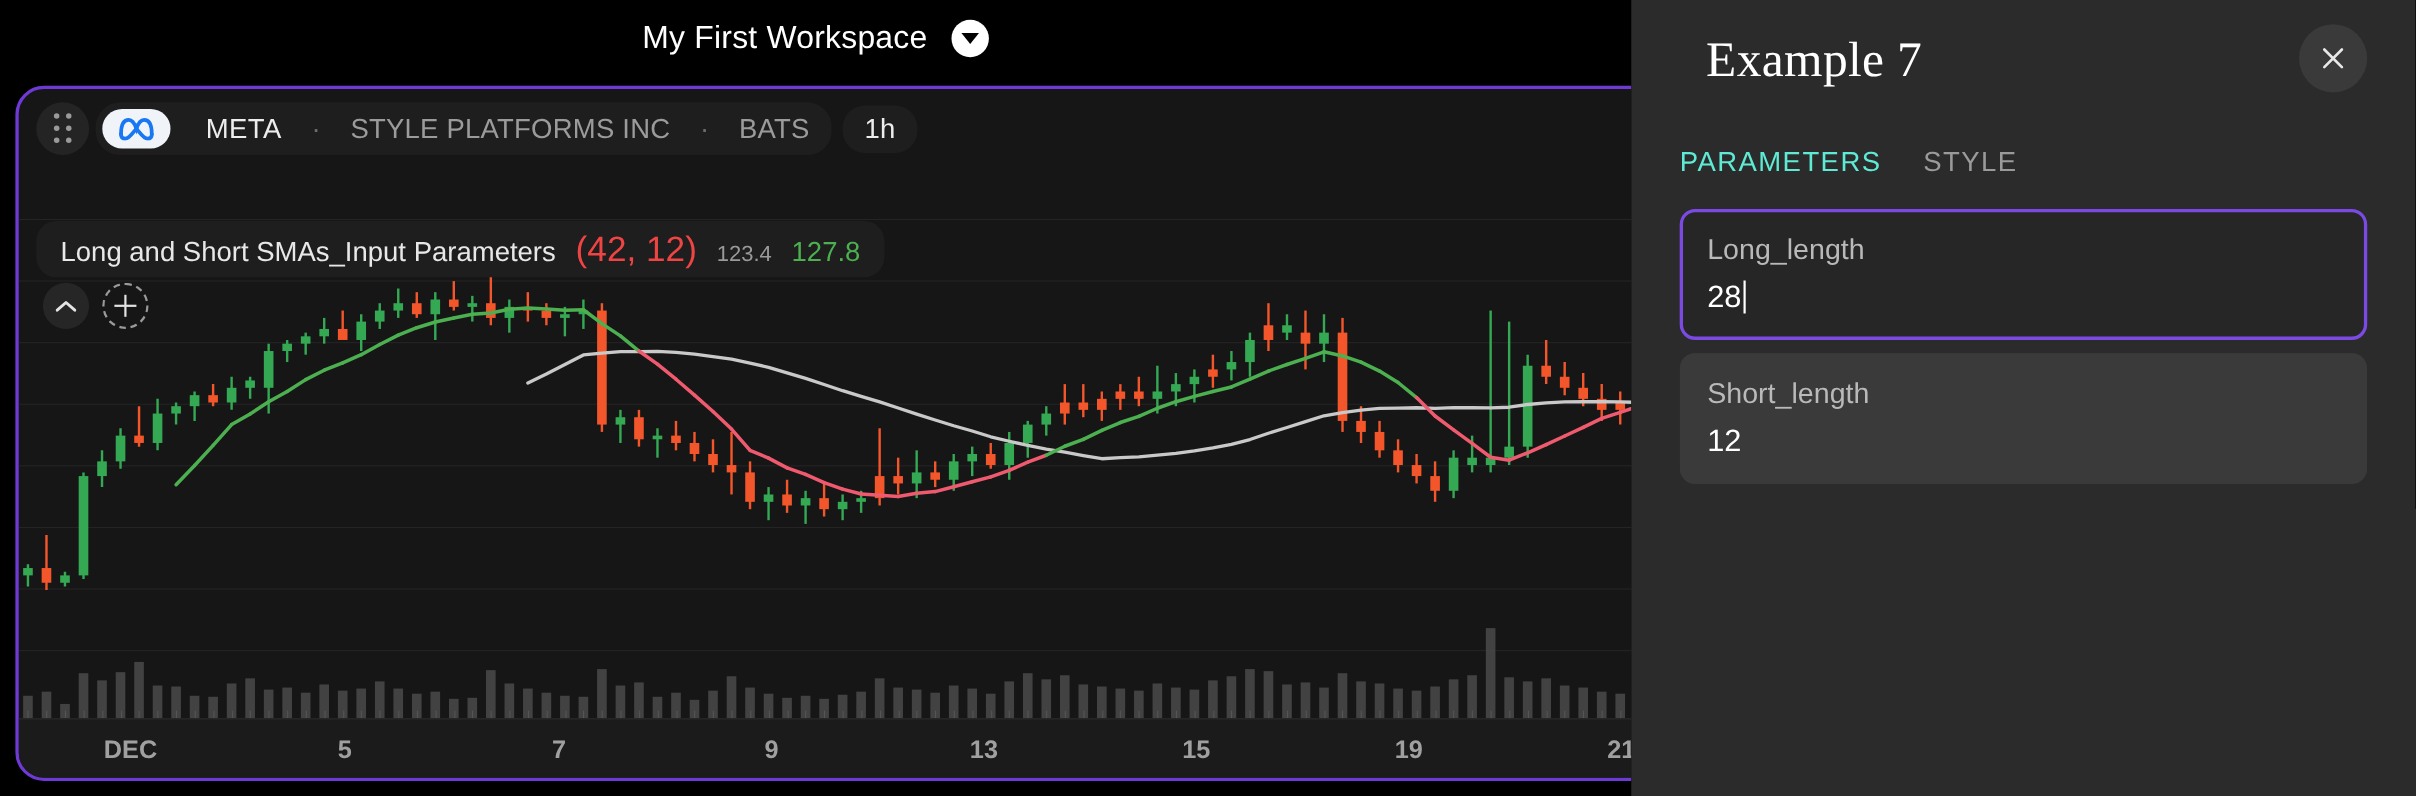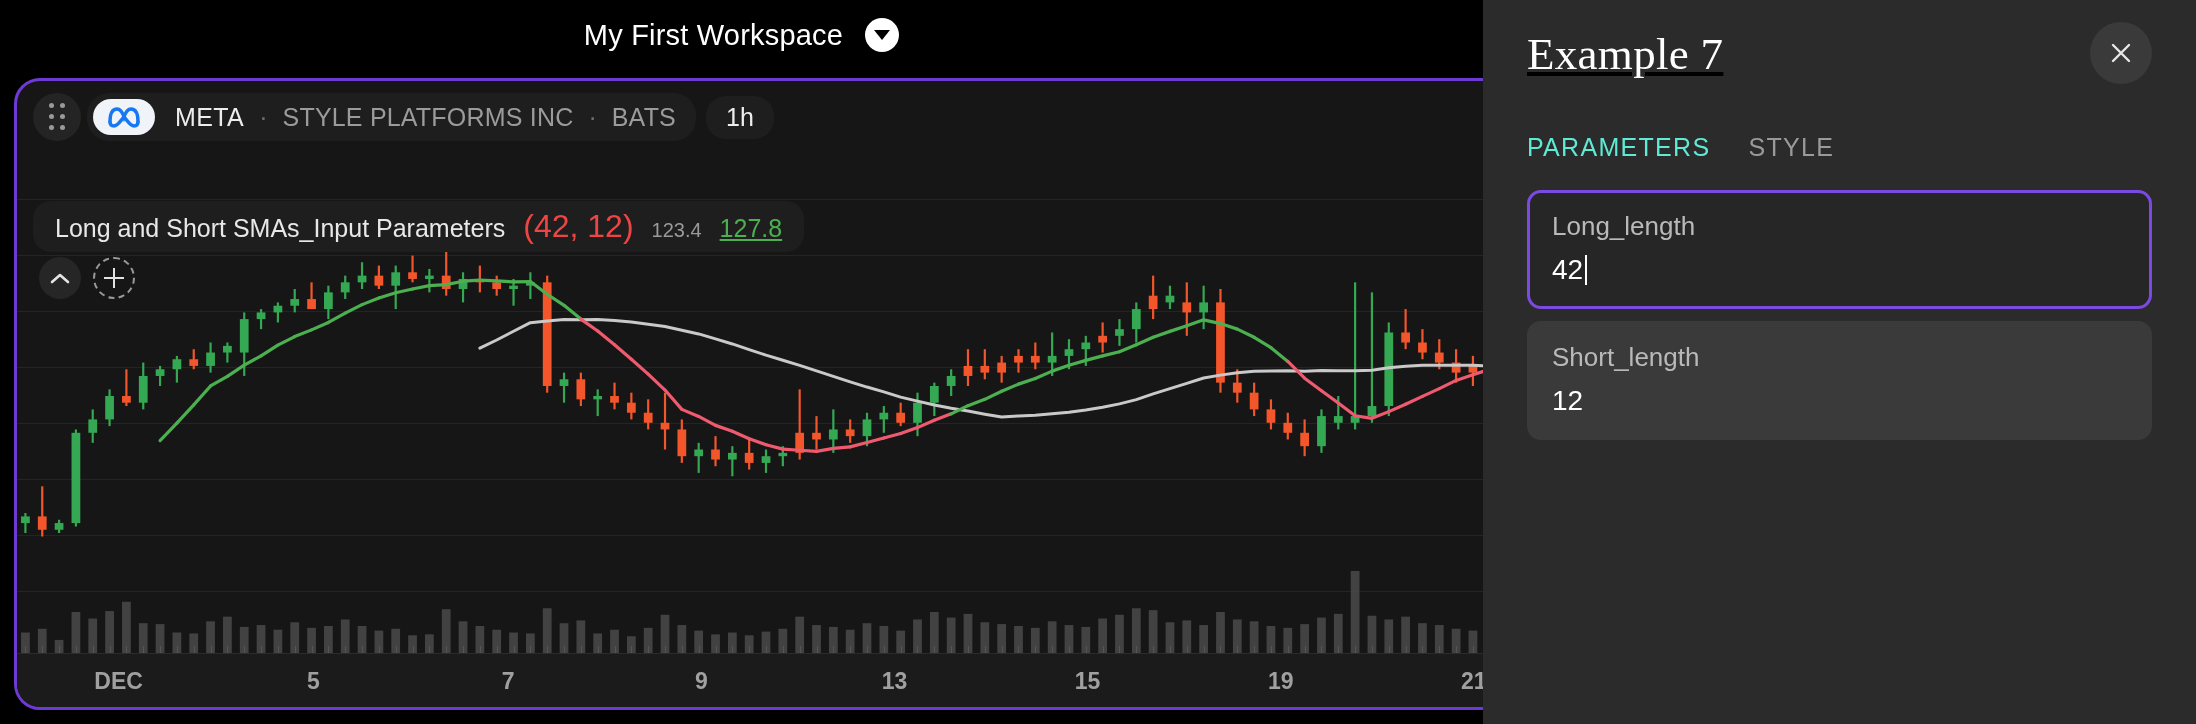--- a/index.html
+++ b/index.html
@@ -41,21 +41,21 @@
 
   
   .sym-row { position:absolute; left:16px; top:12px; display:flex; align-items:center; gap:0; z-index:6; }
   .drag-handle {
     width:48px;height:48px;border-radius:50%;background:#242424;
     display:flex;align-items:center;justify-content:center;cursor:grab;
   }
   .dots { display:grid; grid-template-columns:repeat(2,6px); grid-auto-rows:6px; gap:5px; }
   .dots b { width:5px;height:5px;border-radius:50%;background:#9a9a9a;display:block; }
   .sym-pill {
-    display:flex;align-items:center;gap:4px;background:#1e1e1e;border-radius:22px;
+    display:flex;align-items:center;gap:16px;background:#1e1e1e;border-radius:22px;
     padding:6px 20px 6px 6px; margin-left:6px;
   }
   .meta-badge {
     width:62px;height:36px;border-radius:18px;background:#f0f3f8;
     display:flex;align-items:center;justify-content:center;margin-right:16px;
   }
   .meta-badge svg { display:block; }
   .sym-ticker { color:#ededed; font-size:25px; letter-spacing:.4px; }
   .sep { color:#6d6d6d; font-size:25px; margin:0 11px; }
   .sym-desc { color:#9b9b9b; font-size:25px; letter-spacing:.2px; }
@@ -71,21 +71,21 @@
   }
 
   .ind-pill {
     position:absolute; left:16px; top:120px; z-index:6;
     background:#1e1e1e; border-radius:18px; padding:7px 22px;
     display:flex; align-items:baseline; gap:18px;
   }
   .ind-name { color:#e8e8e8; font-size:25px; }
   .ind-args { color:#ef4444; font-size:32px;text-align:center; }
   .ind-v1 { color:#9a9a9a; font-size:20px; }
-  .ind-v2 { color:#4caf50; font-size:25px;text-decoration:underline; }
+  .ind-v2 { color:#4caf50; font-size:25px; }
 
   .tool-row { position:absolute; left:22px; top:176px; z-index:6; display:flex; align-items:center; gap:12px; }
   .btn-round {
     width:42px;height:42px;border-radius:50%;background:#262626;
     display:flex;align-items:center;justify-content:center;cursor:pointer;
   }
   .btn-round svg { display:block; }
   .btn-dashed {
     width:42px;height:42px;border-radius:50%;border:2px dashed #9a9a9a;background:transparent;
     display:flex;align-items:center;justify-content:center;cursor:pointer;
@@ -103,21 +103,21 @@
   .xaxis .tick { position:absolute; top:14px; color:#a0a0a0; font-size:23px; transform:translateX(-50%);font-weight:bold; }
   .xticks-marks { position:absolute; left:0; bottom:54px; width:100%; height:7px; }
   .xticks-marks i { position:absolute; bottom:0; width:1px; height:7px; background:#555; }
 
   svg.plot { position:absolute; left:0; top:0; }
 
   
   .side-panel {
     position:absolute; right:0; top:0; width:713px; height:724px; background:#2b2b2b;
   }
-  .panel-head { position:relative; padding:28px 44px 0 44px;text-decoration:underline; }
+  .panel-head { position:relative; padding:28px 44px 0 68px; }
   .panel-title {
     color:#fff; font-size:45px; font-family:"Liberation Serif", serif; font-weight:400;
     letter-spacing:.3px;
   }
   .close-btn {
     position:absolute; right:44px; top:22px; width:62px;height:62px;border-radius:50%;
     background:#3a3a3a; display:flex;align-items:center;justify-content:center;cursor:pointer;
   }
   .tabs { display:flex; gap:38px; padding:0 44px; margin-top:53px; }
   .tab { font-size:25px; letter-spacing:1.3px; cursor:pointer; padding-bottom:6px; }
@@ -728,21 +728,21 @@
 
     <div class="tabs">
       <div class="tab active">PARAMETERS</div>
       <div class="tab inactive">STYLE</div>
     </div>
 
     <div class="fields">
       <div class="field focused">
         <div class="field-label">Long_length</div>
         <div class="field-value">
-          <span>42</span>
+          <span>28</span>
             <span class="caret-bar"></span>
         </div>
       </div>
       <div class="field plain">
         <div class="field-label">Short_length</div>
         <div class="field-value">12</div>
       </div>
     </div>
   </div>
 

